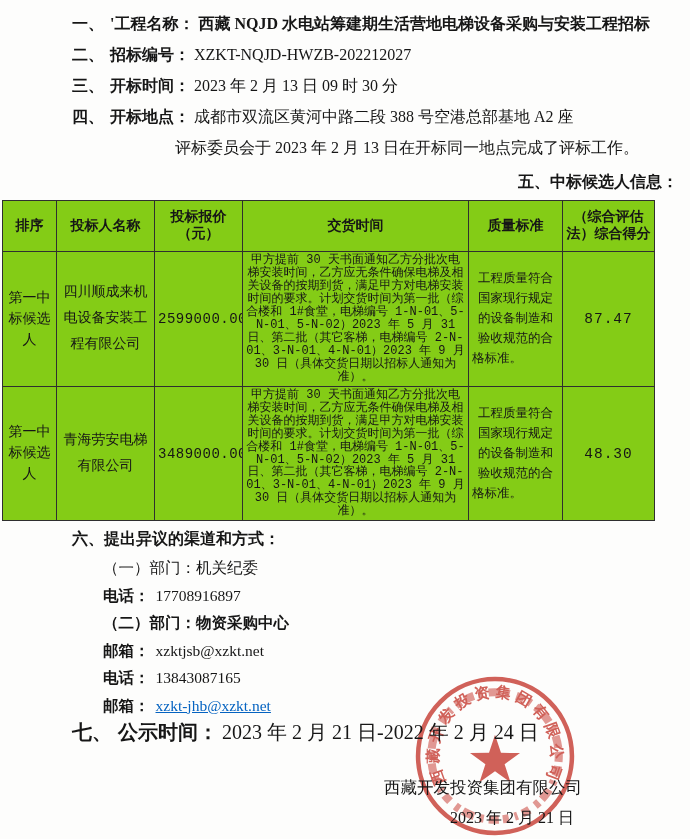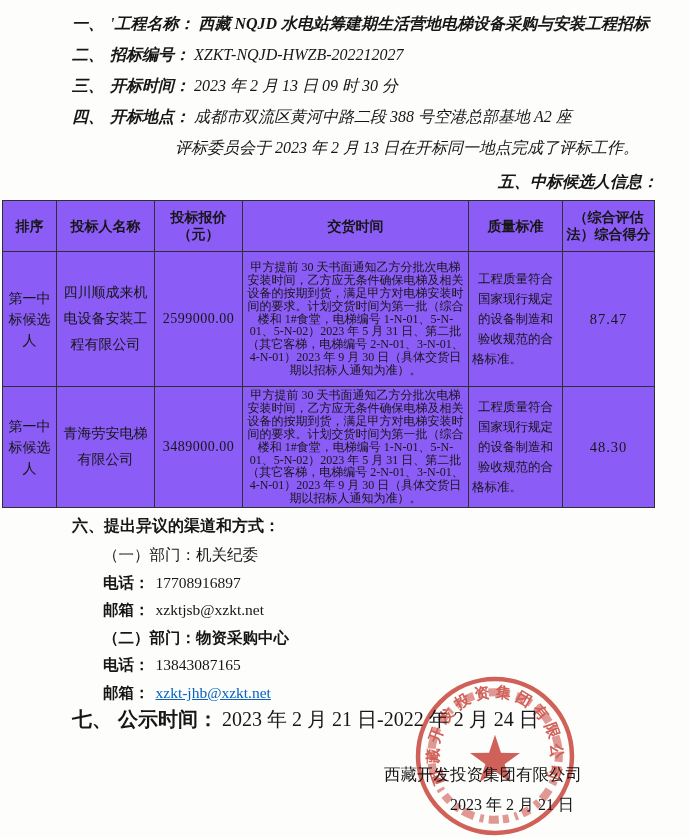--- a/index.html
+++ b/index.html
@@ -2,32 +2,33 @@
 <html><head>
 <meta charset="utf-8">
 <style>
   html,body{margin:0;padding:0;background:#ffffff;}
   .page{
     width:690px;height:839px;position:relative;overflow:hidden;
     background:#fdfdfc;
     font-family:"Liberation Serif","DejaVu Serif",serif;
     color:#161616;
   }
-  .top{padding:14px 32px 0 72px;font-style:italic;}
+  .top{padding:14px 12px 0 72px;}
   .sec{font-size:16px;line-height:19px;margin-bottom:12px;white-space:nowrap;}
   .sec .num{font-weight:700;margin-right:6px;}
   .sec .lbl{font-weight:700;margin-right:4px;}
   .sec.first .val{font-weight:700;}
   .cont{font-size:16px;line-height:19px;margin:0 0 11px 103px;white-space:nowrap;}
   .h-five{font-size:16px;line-height:19px;font-weight:700;margin:15px 0 9px 0;text-align:right;}
 
   table.cand{
     border-collapse:collapse;table-layout:fixed;
     width:652px;margin:0 0 0 2px;
-    background:#8b5cf6;
+    background:#84cc16;
+    font-family:Liberation Mono, monospace;
   }
   table.cand th,table.cand td{
     border:1px solid #2f2f2f;
     text-align:center;vertical-align:middle;
     padding:2px 3px;
     overflow:hidden;
   }
   table.cand th{font-size:14px;font-weight:700;height:46px;line-height:17px;font-weight:600;}
   td.rank{font-size:14px;line-height:1.5;padding:4px 10px;}
   td.bidder{font-size:14px;line-height:1.85;padding:2px 4px;}
@@ -138,26 +139,26 @@
     <div class="h-six">
       <span>六、</span><span>提出异议的渠道和方式：</span>
     </div>
 
     <div class="p">
       <span>（一）部门：</span><span>机关纪委</span>
     </div>
     <div class="p">
       <span class="plbl">电话：</span><span>17708916897</span>
     </div>
+    <div class="p bold">
+      <span>（二）部门：</span><span>物资采购中心</span>
+    </div>
+
     <div class="p">
       <span class="plbl">邮箱：</span><span>xzktjsb@xzkt.net</span>
-    </div>
-
-    <div class="p bold">
-      <span>（二）部门：</span><span>物资采购中心</span>
     </div>
     <div class="p">
       <span class="plbl">电话：</span><span>13843087165</span>
     </div>
     <div class="p">
       <span class="plbl">邮箱：</span><a class="email-link">xzkt-jhb@xzkt.net</a>
     </div>
 
     <div class="pub">
       <span class="num">七、</span><span class="lbl">公示时间：</span><span>2023 年 2 月 21 日-2022 年 2 月 24 日</span>

